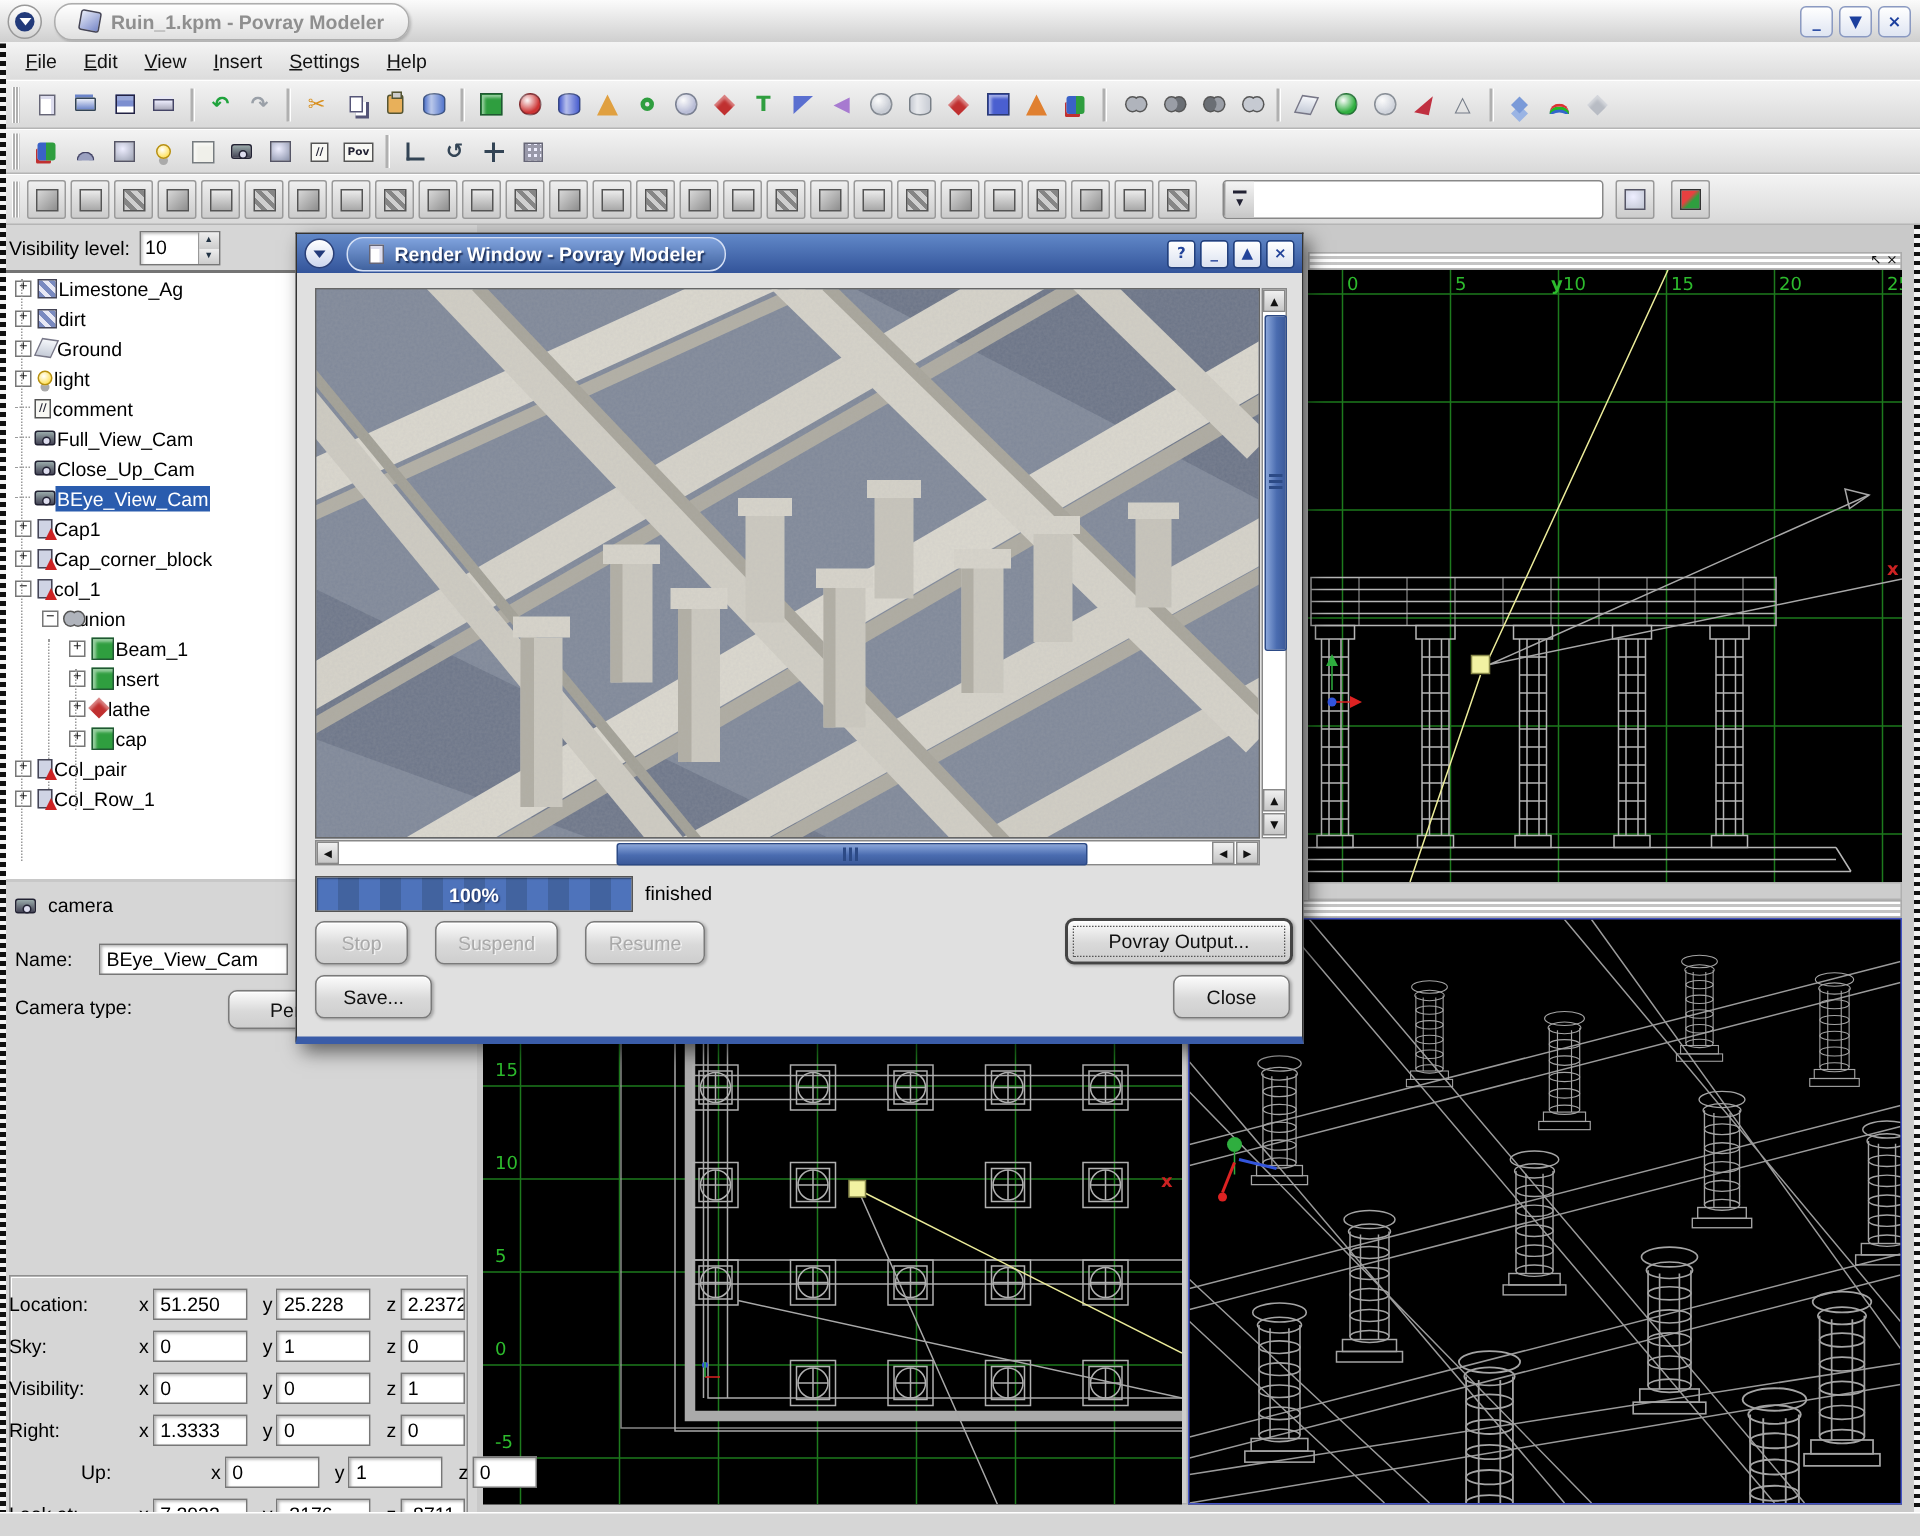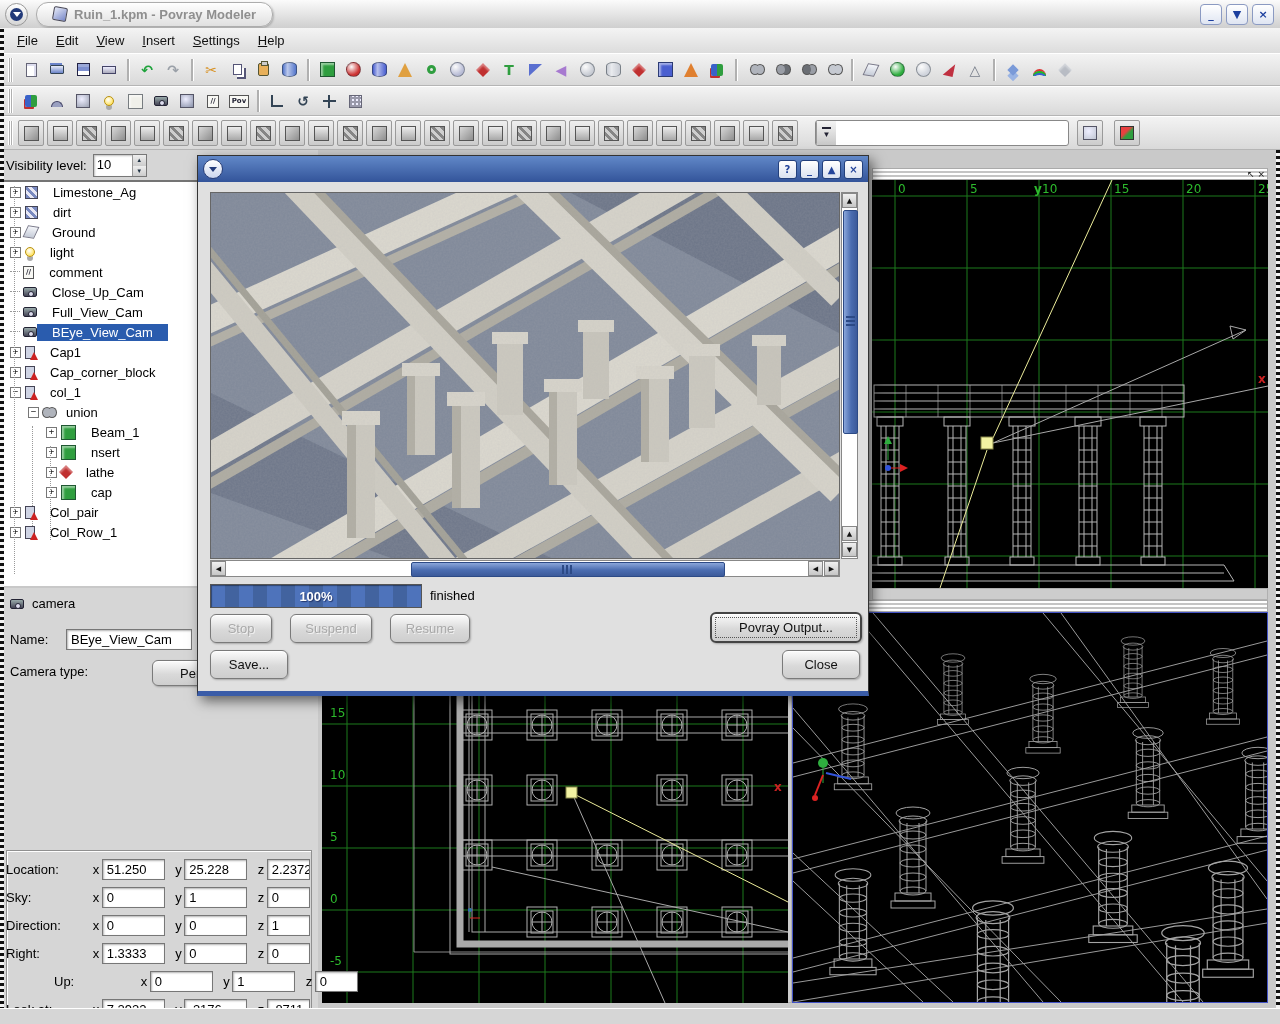--- a/index.html
+++ b/index.html
@@ -92,21 +92,21 @@
   
   .leftpanel{left:0;top:150px;width:318px;height:858px;background:#d6d6d6}
   .visrow{position:absolute;left:6px;top:4px;display:flex;align-items:center;gap:6px}
   .spin{display:flex;border:1px solid #777;background:#fff;height:21px;width:52px;box-shadow:inset 1px 1px 2px rgba(0,0,0,.25)}
   .spin .val{flex:1;padding:2px 3px}
   .spin .btns{width:13px;display:flex;flex-direction:column;border-left:1px solid #999}
   .spin .btns div{flex:1;background:linear-gradient(#eee,#ccc);font-size:6px;display:flex;align-items:center;justify-content:center;color:#234}
   .tree{position:absolute;left:2px;top:30px;width:312px;height:404px;background:#fff;
         border:2px inset #c8c8c8;overflow:hidden}
   .trow{height:20px;display:flex;align-items:center;white-space:nowrap}
-  .trow .lbl{padding:1px 15px;color:#000}
+  .trow .lbl{padding:1px 1px;color:#000}
   .trow.sel .lbl{background:#2a5cae;color:#fff}
   .texp{width:9px;height:9px;border:1px solid #777;background:#fff;color:#222;font-size:9px;line-height:7px;
         text-align:center;margin-right:4px;flex:none;font-family:"DejaVu Sans Mono",monospace}
   .tstub{width:10px;height:1px;border-top:1px dotted #999;margin-right:3px;flex:none}
   .guide{position:absolute;border-left:1px dotted #999;width:0}
   
   .props{position:absolute;left:0;top:434px;width:318px;height:424px}
   .phead{position:absolute;left:10px;top:12px;display:flex;gap:8px;align-items:center;color:#000}
   .kinput{background:#fff;border:1px solid #777;box-shadow:inset 1px 1px 2px rgba(0,0,0,.3);
           padding:2px 4px;height:21px;box-sizing:border-box;overflow:hidden;white-space:nowrap;color:#000}
@@ -661,26 +661,26 @@
         <span class="lbl">light</span>
       </div>
       <div class="trow" style="padding-left: 6px;">
         <span class="tstub"></span>
         <span class="shp shp-tag">//</span>
         <span class="lbl">comment</span>
       </div>
       <div class="trow" style="padding-left: 6px;">
         <span class="tstub"></span>
         <span class="shp shp-camera"></span>
-        <span class="lbl">Close_Up_Cam</span>
+        <span class="lbl">Full_View_Cam</span>
       </div>
       <div class="trow" style="padding-left: 6px;">
         <span class="tstub"></span>
         <span class="shp shp-camera"></span>
-        <span class="lbl">Full_View_Cam</span>
+        <span class="lbl">Close_Up_Cam</span>
       </div>
       <div class="trow sel" style="padding-left: 6px;">
         <span class="tstub"></span>
         <span class="shp shp-camera"></span>
         <span class="lbl">BEye_View_Cam</span>
       </div>
       <div class="trow" style="padding-left: 6px;">
         <span class="texp">+</span>
         <span class="shp shp-declare"></span>
         <span class="lbl">Cap1</span>
@@ -756,21 +756,21 @@
         <div class="vrow" style="top: 302px; width: 304px; align-items: center;">
           <span class="rl">Sky:</span>
           <span class="ax">x</span>
           <div class="kinput fx">0</div>
           <span class="ax">y</span>
           <div class="kinput fx">1</div>
           <span class="ax">z</span>
           <div class="kinput fz">0</div>
         </div>
         <div class="vrow" style="top: 330px; width: 304px;">
-          <span class="rl">Direction:</span>
+          <span class="rl">Visibility:</span>
           <span class="ax">x</span>
           <div class="kinput fx">0</div>
           <span class="ax">y</span>
           <div class="kinput fx">0</div>
           <span class="ax">z</span>
           <div class="kinput fz">1</div>
         </div>
         <div class="vrow" style="top: 358px; width: 304px;">
           <span class="rl">Right:</span>
           <span class="ax">x</span>
@@ -805,20 +805,24 @@
 
 <div class="edge" style="left:0;top:29px;height:979px"></div>
 <div class="edge" style="left:1276px;top:150px;height:858px"></div>
 <div class="abs statusbar"></div>
 
 <div class="abs dialog">
   <div class="dtitle">
     <div class="dround">
         <div class="tri"></div>
       </div>
+    <div class="dpill">
+      <span class="shp shp-page" style="width:10px;height:13px"></span>
+      <span>Render Window - Povray Modeler</span>
+    </div>
     <div class="dbtns" id="dlgBtns">
         <div class="dbtn">?</div>
         <div class="dbtn">_</div>
         <div class="dbtn">▲</div>
         <div class="dbtn">×</div>
       </div>
   </div>
 
   <div class="dimg">
     <svg width="628" height="365" viewBox="0 0 628 365">

